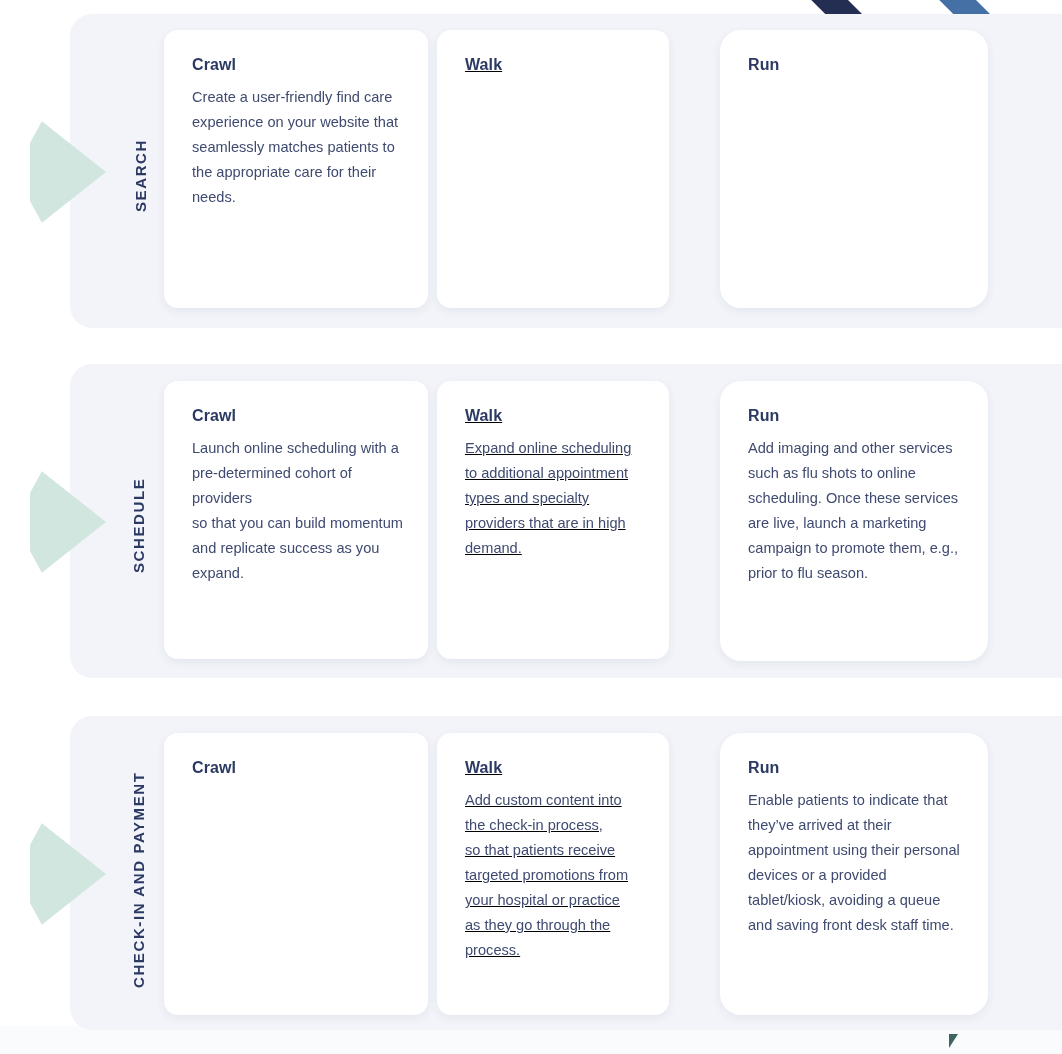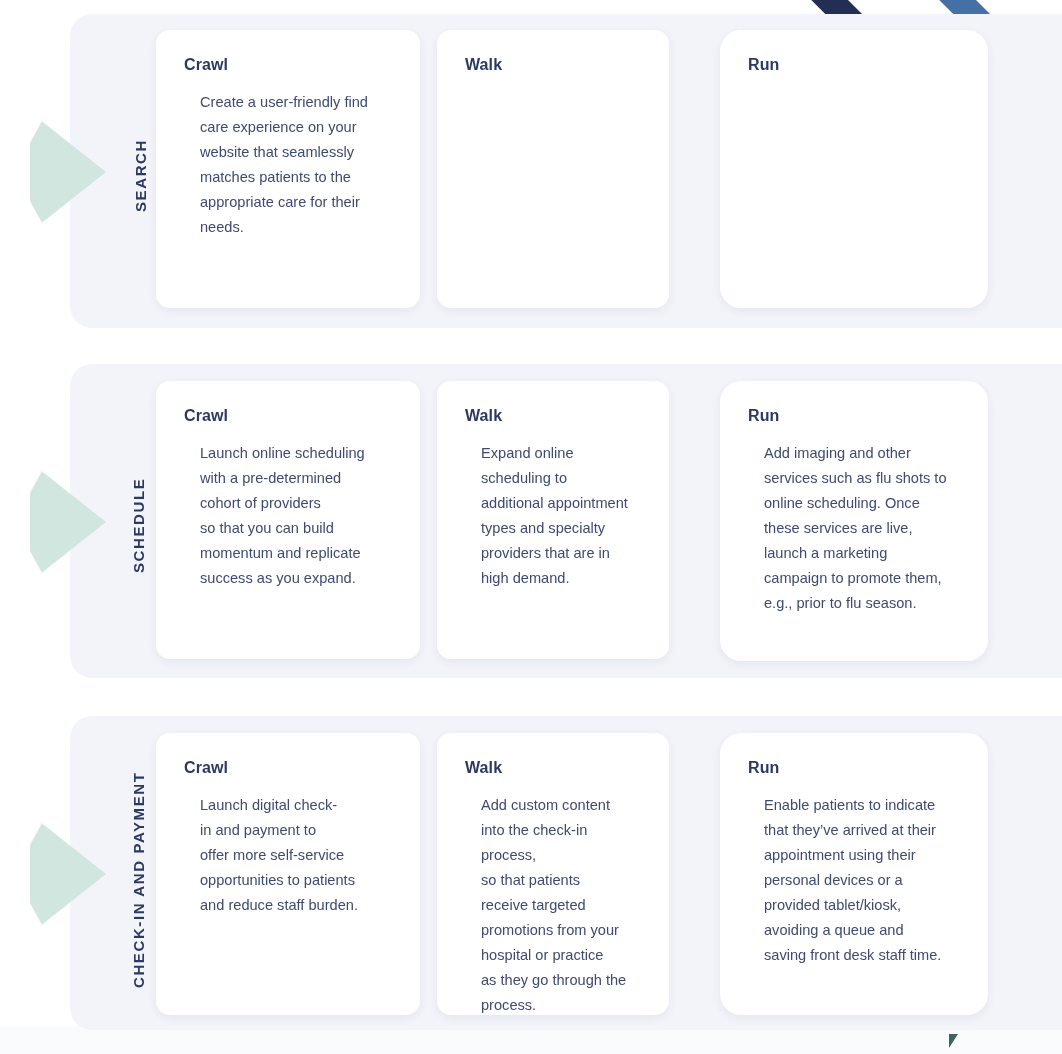--- a/index.html
+++ b/index.html
@@ -135,27 +135,27 @@
     font-size: 16px;
     font-weight: bold;
     color: #2c3a63;
     margin: 0 0 11px 0;
     letter-spacing: 0.1px;
   }
   .card-body {
     font-size: 14.6px;
     line-height: 25px;
     color: #3f4a70;
-    margin: 16px;
+    margin: 0;
     white-space: pre-line;
   }
 
   
-  .col-1 { left: 156px; width: 264px; }
-  .col-2 { left: 437px; width: 232px; }
+  .col-1 { left: 164px; width: 264px; }
+  .col-2 { left: 437px; width: 232px; text-decoration: underline; }
   .col-3 { left: 720px; width: 268px; border-radius: 21px; }
 
   
   .r1 { top: 30px; height: 278px; }
   
   .r2c1 { top: 381px; height: 278px; }
   .r2c2 { top: 381px; height: 278px; }
   .r2c3 { top: 381px; height: 280px; }
   
   .r3c1 { top: 733px; height: 282px; }
@@ -234,23 +234,20 @@
     <svg viewBox="0 0 78 106" xmlns="http://www.w3.org/2000/svg" aria-hidden="true">
       <path d="M14 4 L0 25 L0 81 L14 102 L76 53 Z" fill="#d2e6e0"></path>
       <path d="M12 2 L0 24 L0 82 L12 104 L54 53 Z" fill="#d2e6e0"></path>
     </svg>
   </div>
 
   <div class="stage-label" style="left:130px; top:988px;">CHECK-IN AND PAYMENT</div>
 
   <div class="card col-1 r3c1">
     <p class="card-title">Crawl</p>
-    <p class="card-body">Launch digital check-
-in and payment to
-offer more self-service opportunities to patients and reduce staff burden.</p>
   </div>
 
   <div class="card col-2 r3c2">
     <p class="card-title">Walk</p>
     <p class="card-body">Add custom content into the check-in process,
 so that patients receive targeted promotions from your hospital or practice
 as they go through the process.</p>
   </div>
 
   <div class="card col-3 r3c3">

